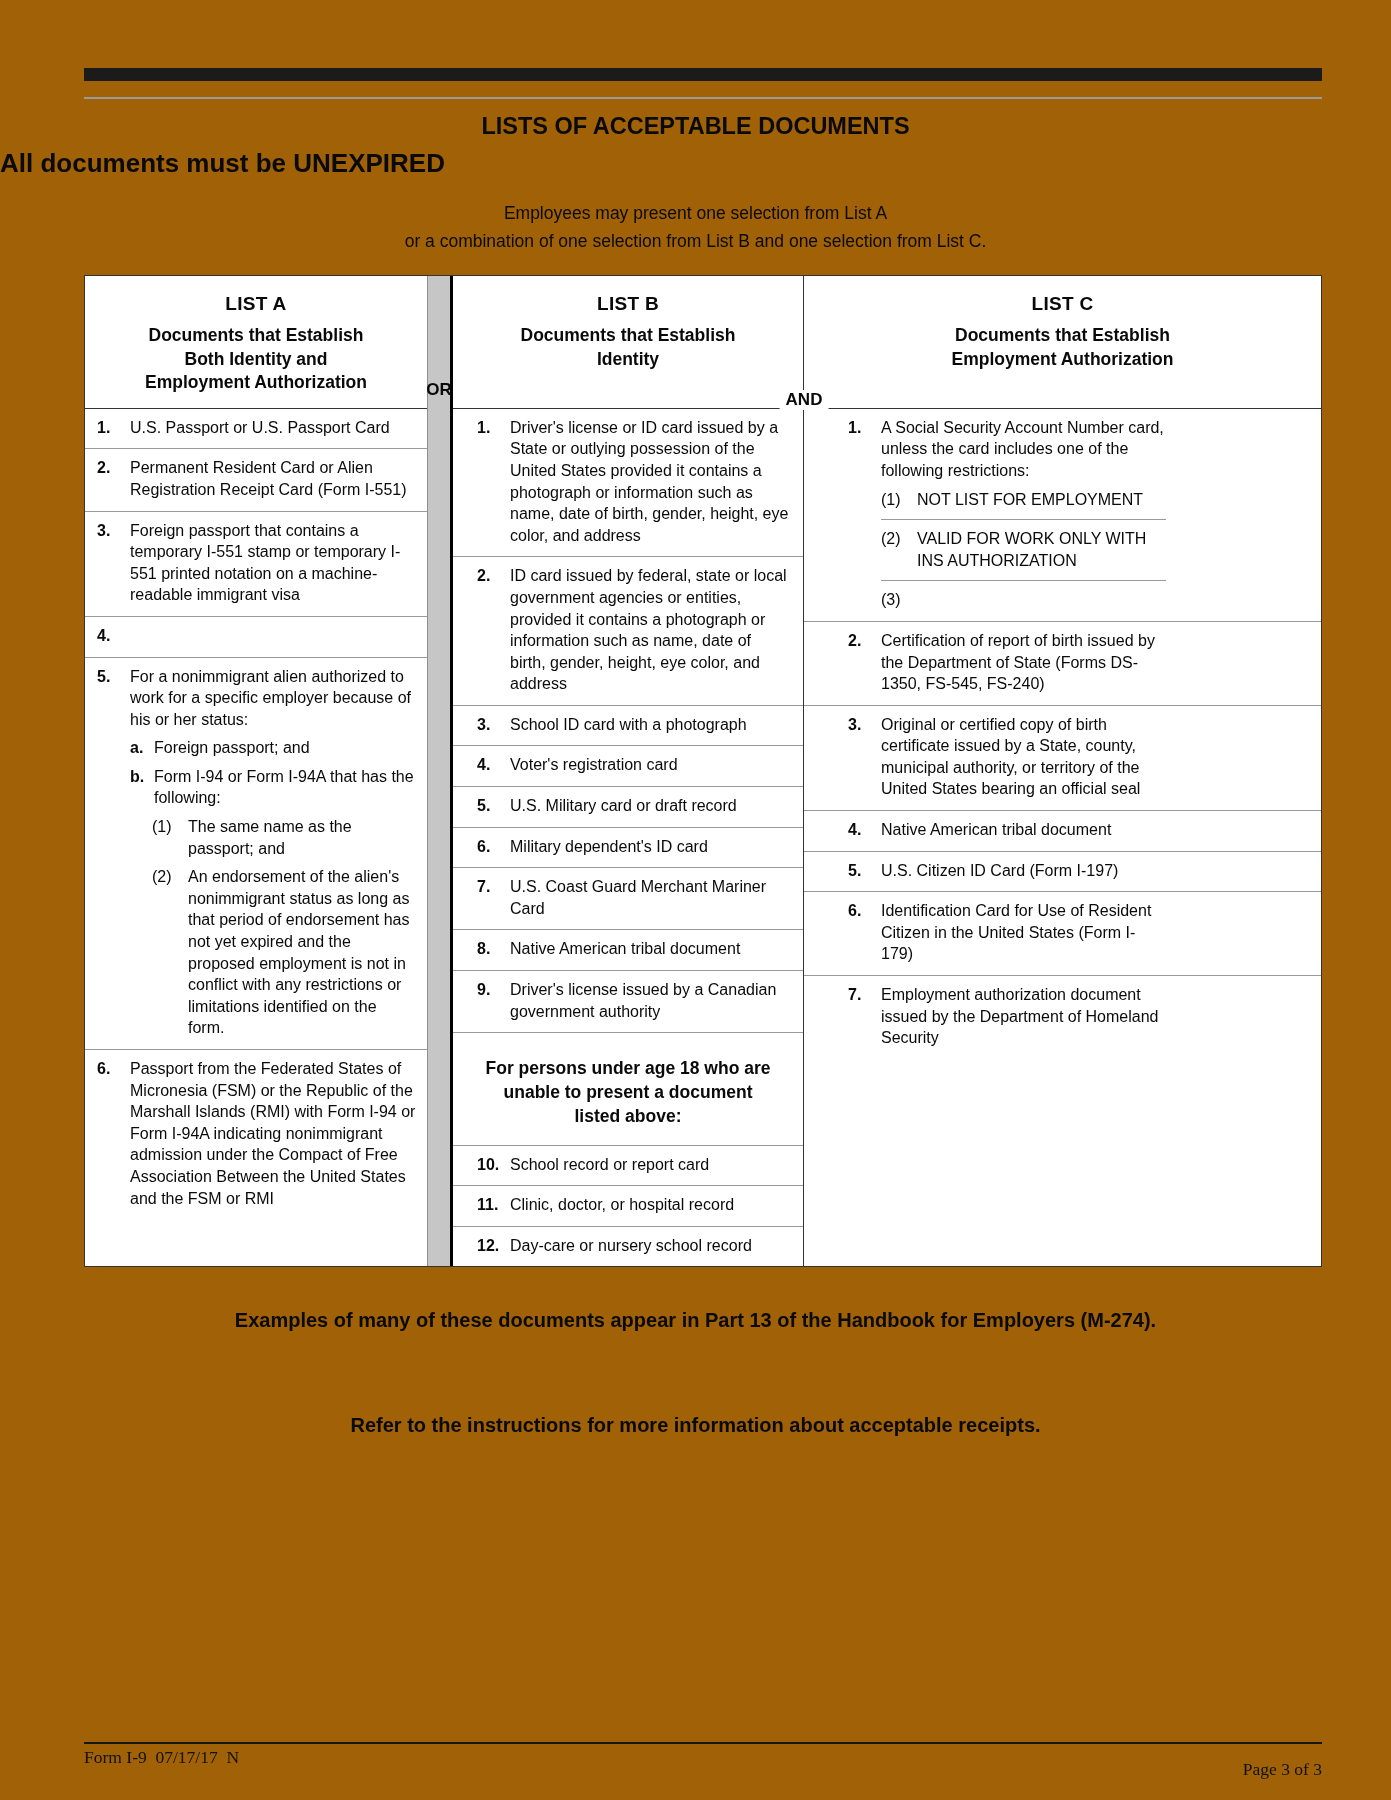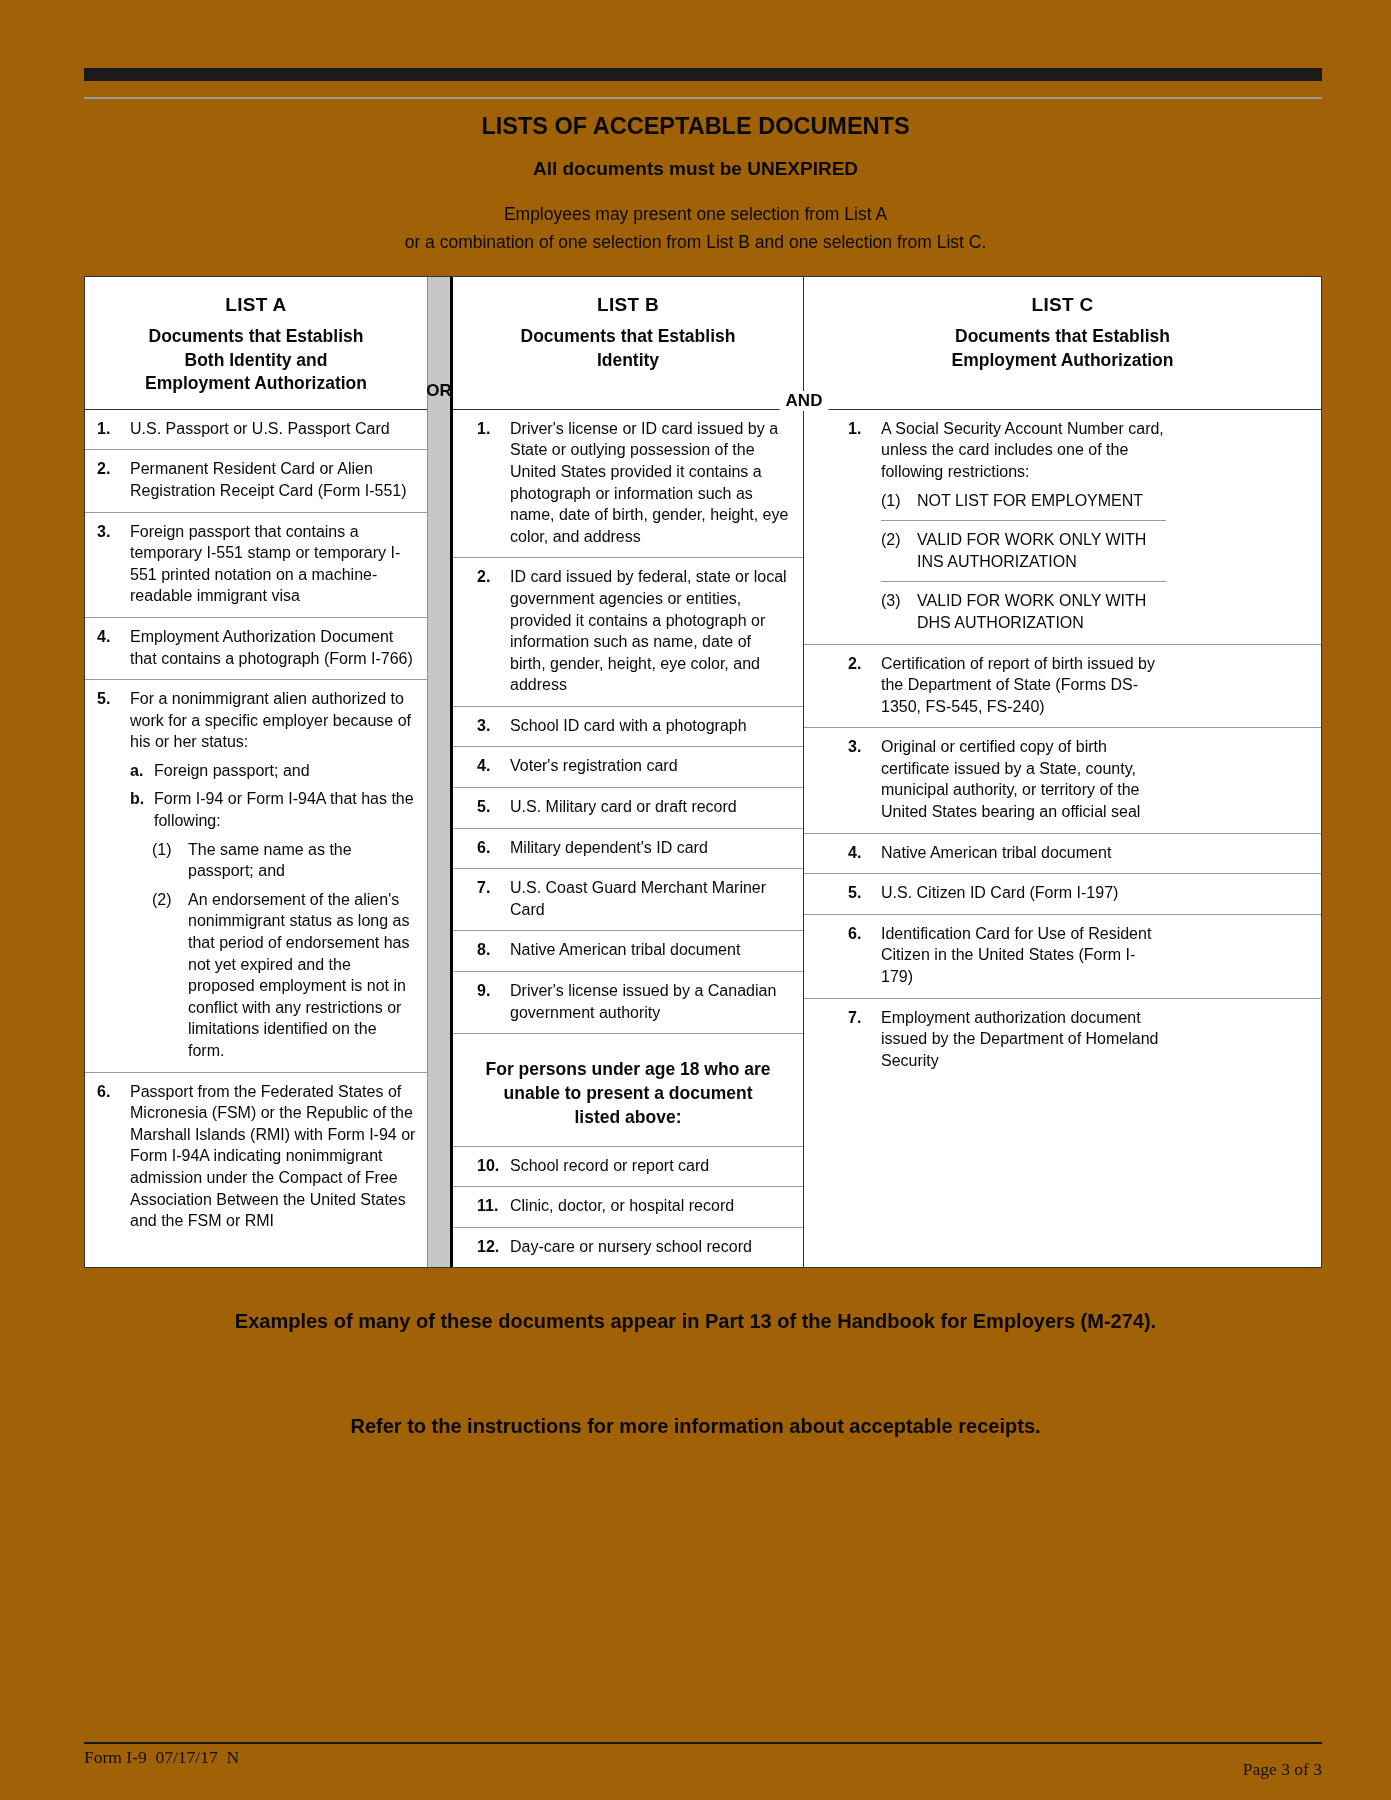--- a/index.html
+++ b/index.html
@@ -13,21 +13,21 @@
     color: #0a0a0a;
     overflow: hidden;
   }
 
   
   .top-bar  { margin: 68px 69px 0 84px; height: 13px; background: #1b1b1b; }
   .top-line { margin: 16px 69px 0 84px; height: 2px; background: #9b9b9b; }
 
   
   .title    { margin: 14px 0 0; text-align: center; font-size: 23.5px; font-weight: bold; }
-  .subtitle { margin: 18px 0 0;  text-align: center; font-size: 19px;   font-weight: bold; }
+  .subtitle { margin: 8px 0 0;  text-align: left; font-size: 26px;   font-weight: bold; }
   .intro    { margin: 0; text-align: center; font-size: 17.5px; line-height: 1.45; }
   .intro-1  { margin-top: 22px; }
   .intro-2  { margin-top: 3px; }
 
   
   .doc-table {
     position: relative;
     margin: 20px 69px 0 84px;
     width: 1238px;
     min-height: 978px;
@@ -136,23 +136,20 @@
             </div>
           </div>
           <div class="item">
             <span class="num">3.</span>
             <div class="body">
               <div class="txt">Foreign passport that contains a temporary I-551 stamp or temporary I-551 printed notation on a machine-readable immigrant visa</div>
             </div>
           </div>
           <div class="item">
             <span class="num">4.</span>
-            <div class="body">
-              <div class="txt">Employment Authorization Document that contains a photograph (Form I-766)</div>
-            </div>
           </div>
           <div class="item">
             <span class="num">5.</span>
             <div class="body">
               <div class="txt">For a nonimmigrant alien authorized to work for a specific employer because of his or her status:</div>
               <div class="sub">
                 <span class="sublabel b">a.</span>
                 <span class="subtext">Foreign passport; and</span>
               </div>
               <div class="sub">
@@ -279,21 +276,20 @@
               <div class="sub">
                 <span class="sublabel wide">(1)</span>
                 <span class="subtext">NOT LIST FOR EMPLOYMENT</span>
               </div>
               <div class="sub sep">
                 <span class="sublabel wide">(2)</span>
                 <span class="subtext">VALID FOR WORK ONLY WITH INS AUTHORIZATION</span>
               </div>
               <div class="sub sep">
                 <span class="sublabel wide">(3)</span>
-                <span class="subtext">VALID FOR WORK ONLY WITH DHS AUTHORIZATION</span>
               </div>
             </div>
           </div>
           <div class="item">
             <span class="num">2.</span>
             <div class="body">
               <div class="txt">Certification of report of birth issued by the Department of State (Forms DS-1350, FS-545, FS-240)</div>
             </div>
           </div>
           <div class="item">

